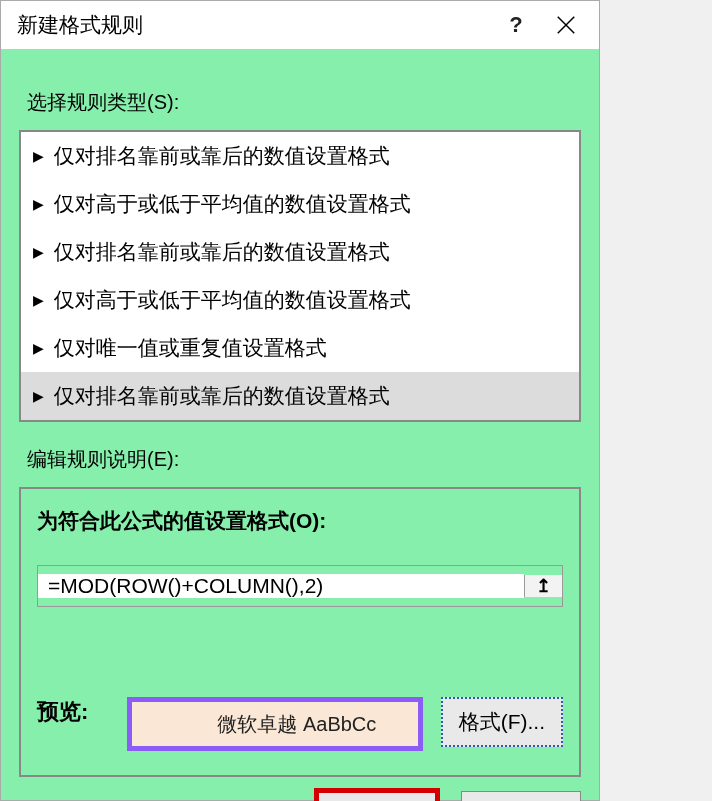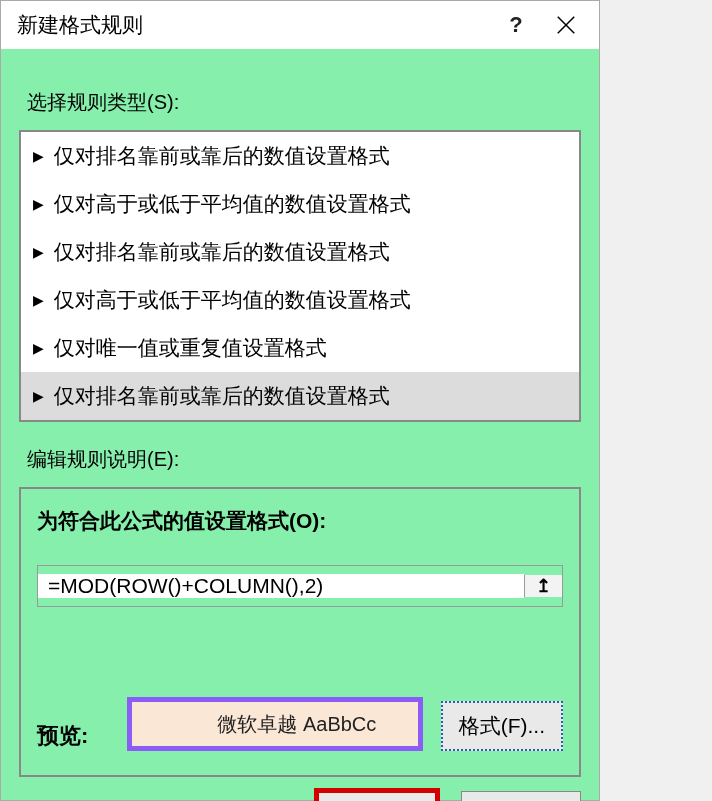--- a/index.html
+++ b/index.html
@@ -90,21 +90,21 @@
       display: flex;
       align-items: center;
       justify-content: center;
       background: #f3f3f3;
       cursor: pointer;
       font-size: 18px;
       font-weight: bold;
     }
     .preview-row {
       display: flex;
-      align-items: flex-end;
+      align-items: flex-start;
       margin-top: 90px;
       gap: 18px;
     }
     .preview-label { font-size: 22px; font-weight: bold; width: 72px; }
     .preview-sample {
       flex: 1;
       border: 5px solid #8b5cf6;
       background: #fae7d6;
       height: 54px;
       display: flex;

